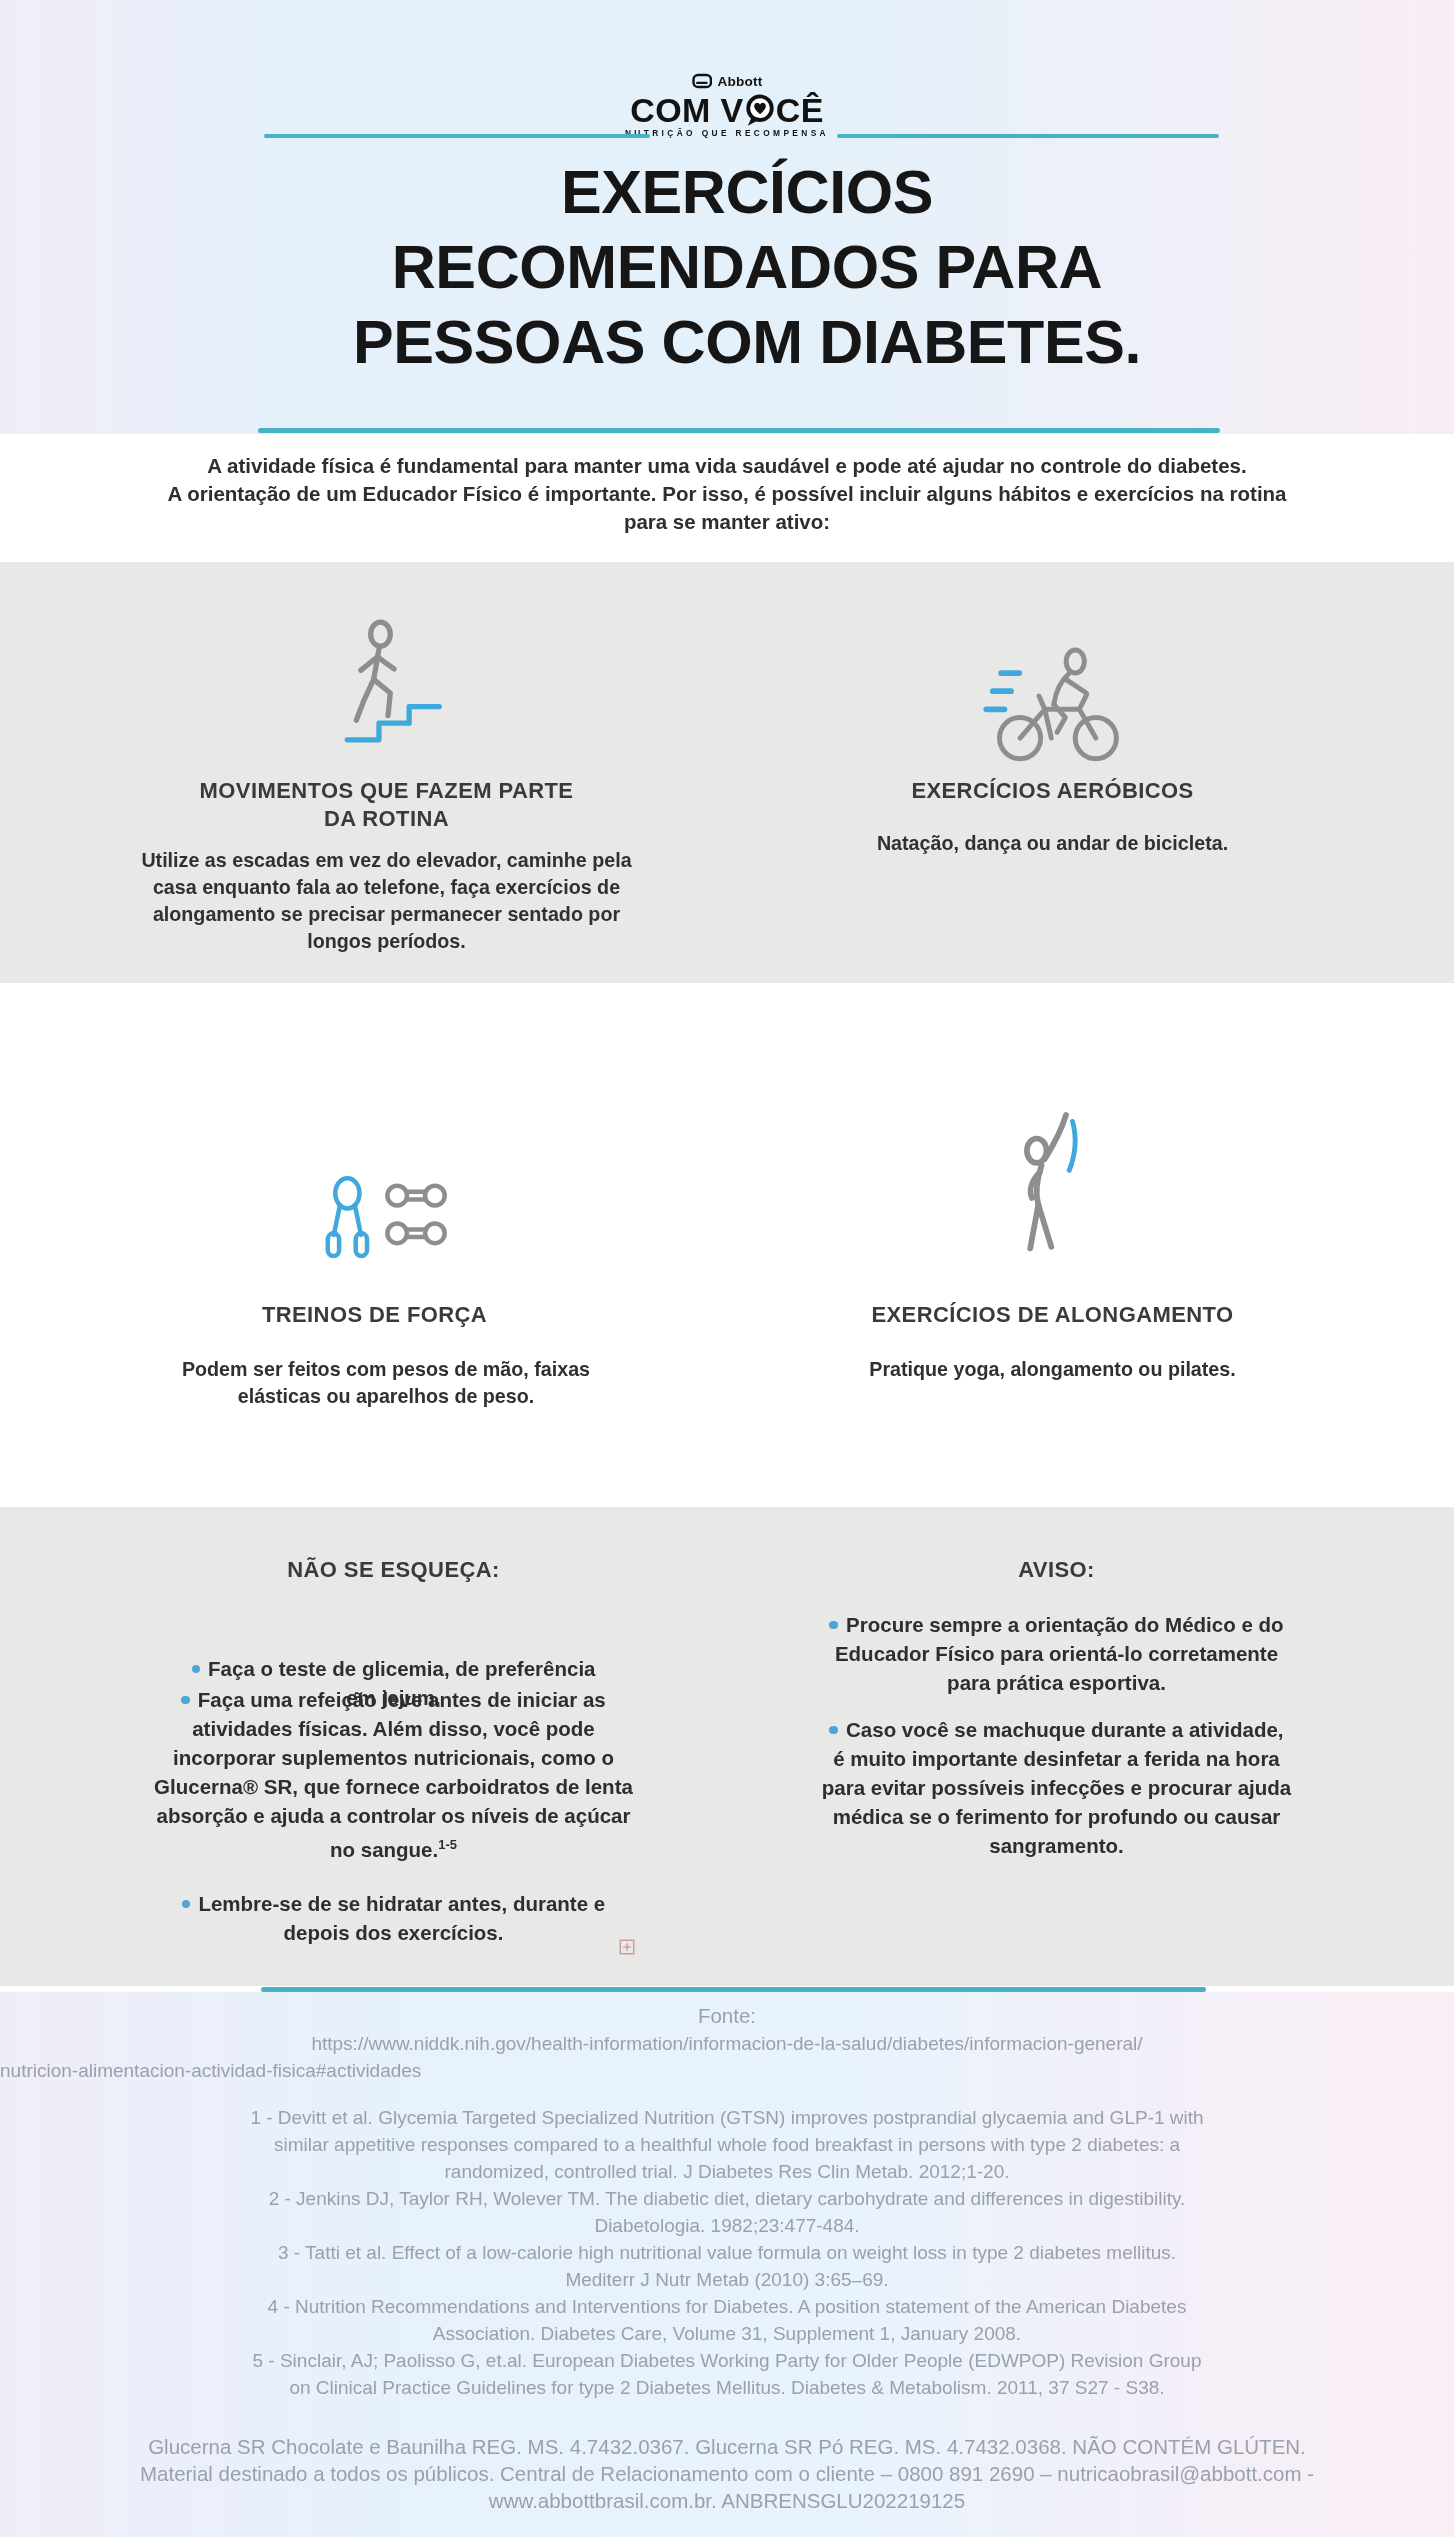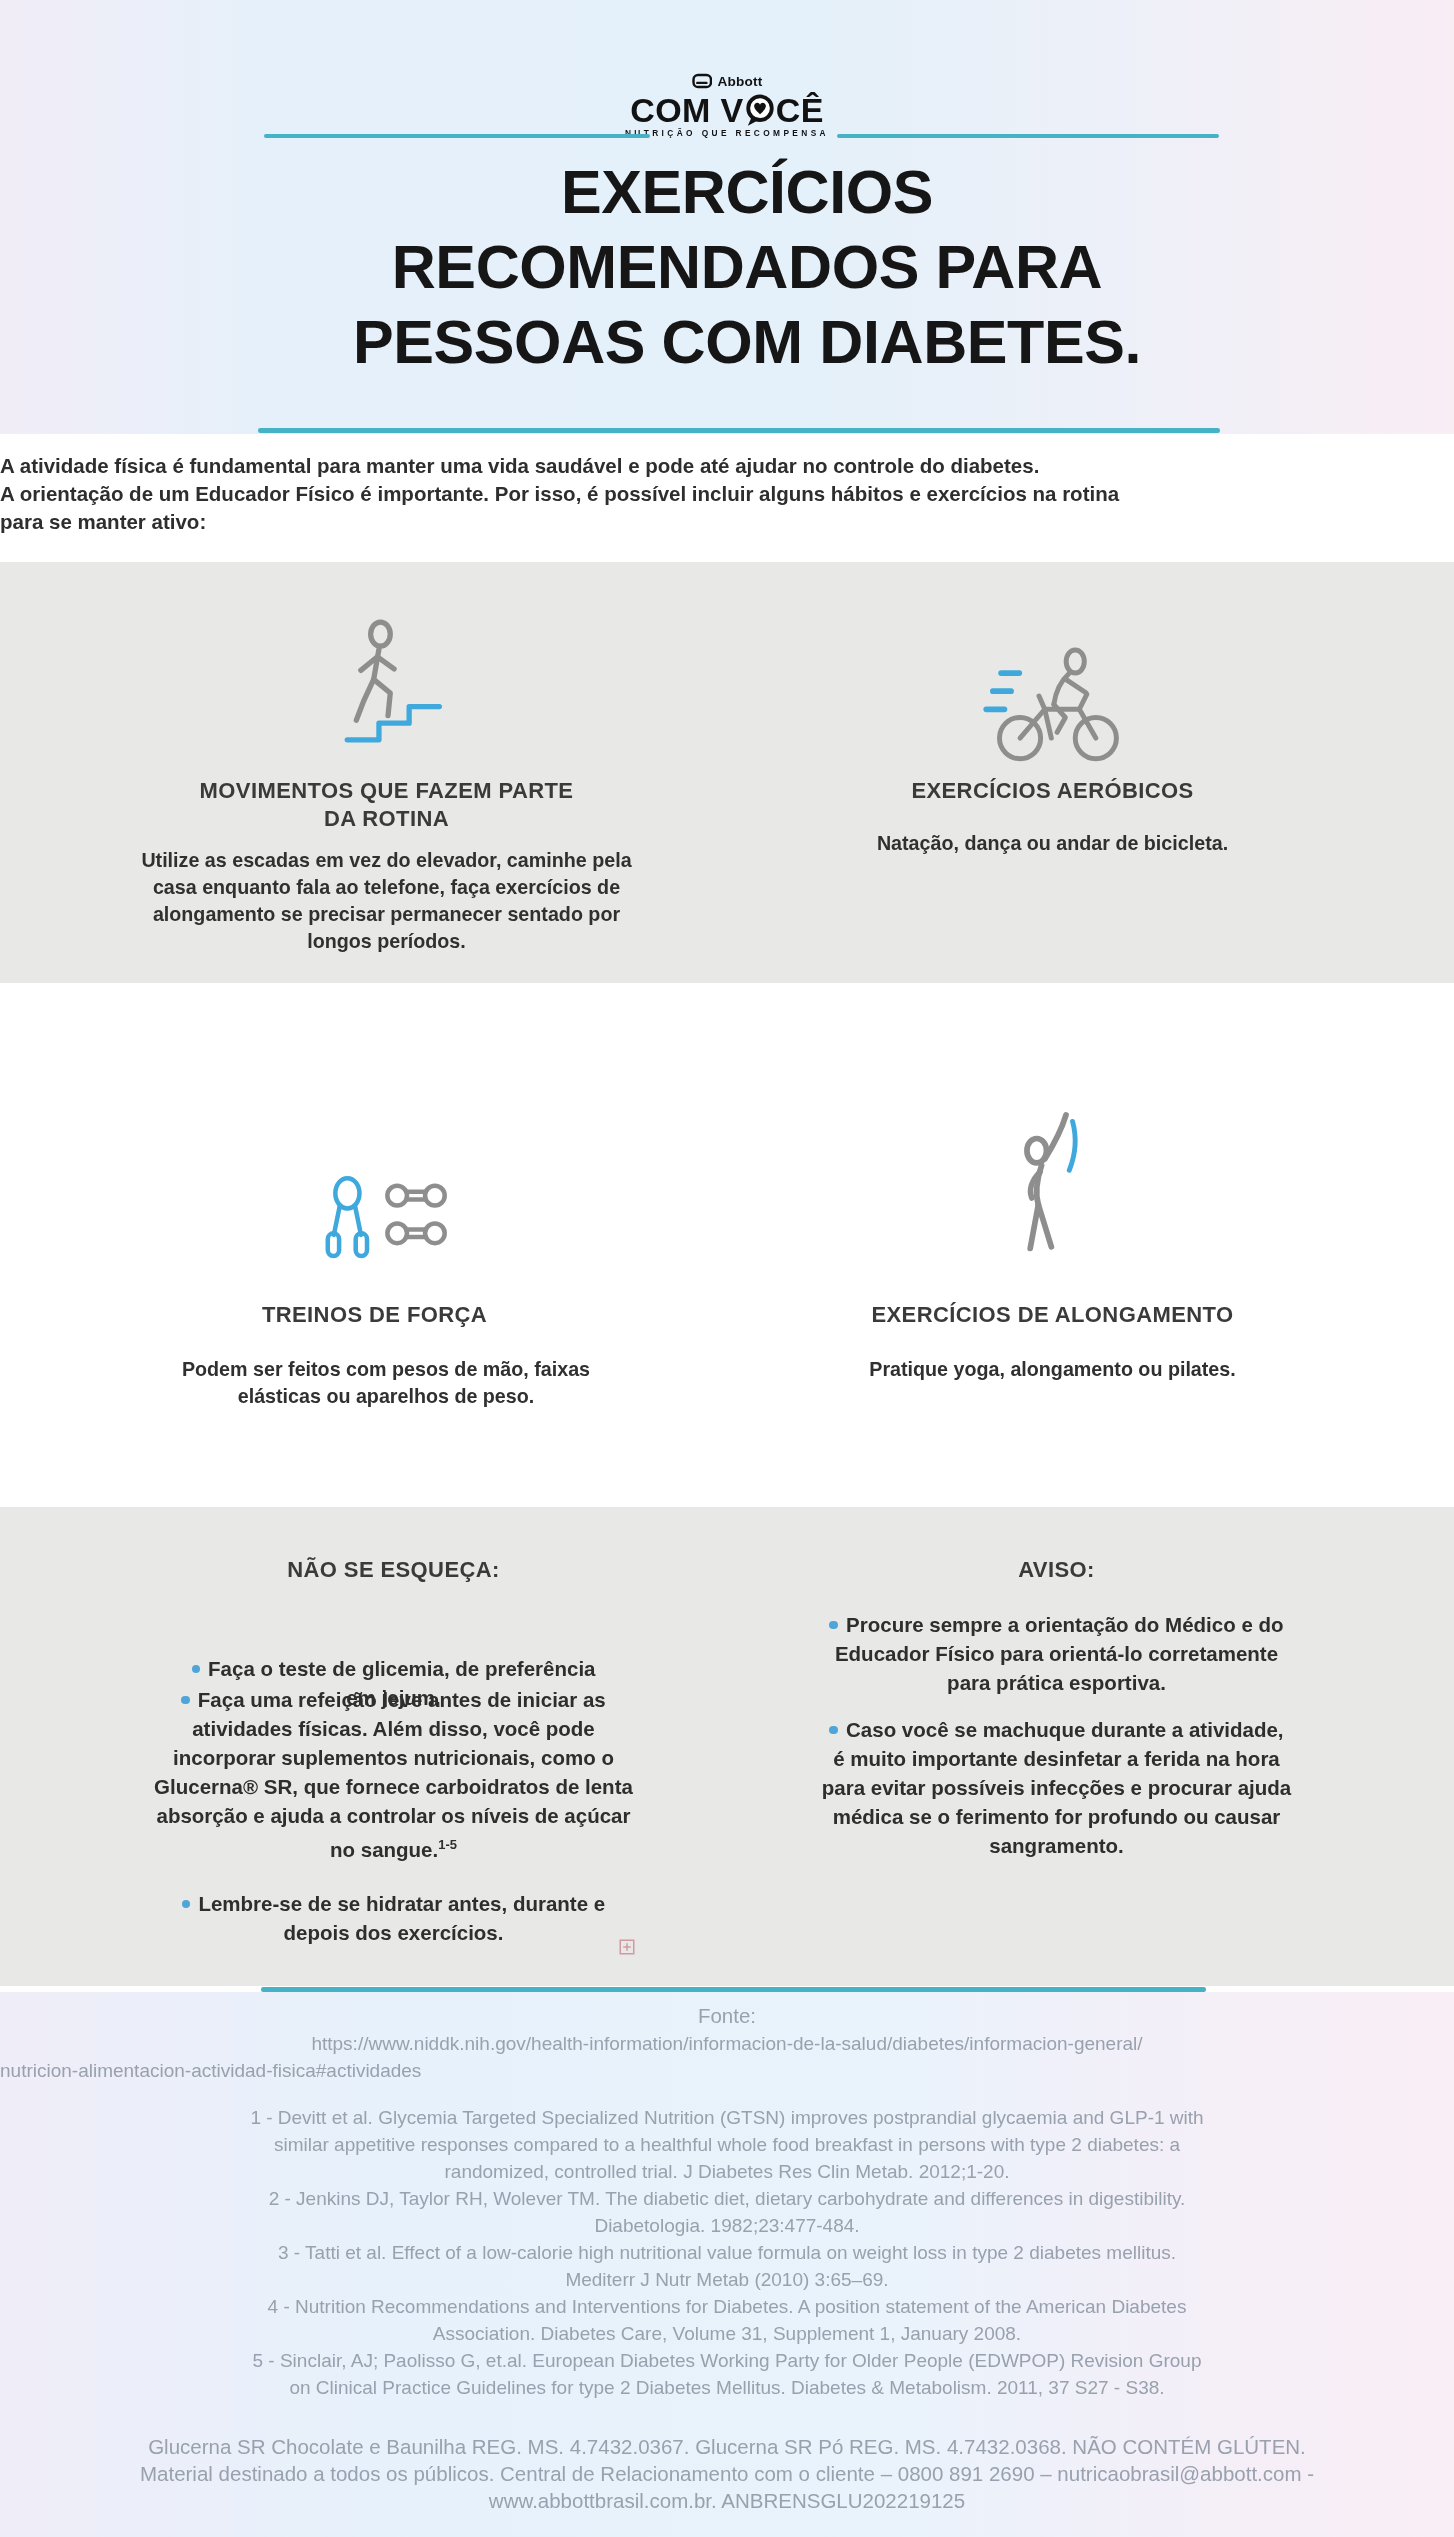--- a/index.html
+++ b/index.html
@@ -35,21 +35,21 @@
   .flank-right{left:837px;width:382px;}
   .main-title{
     position:absolute;top:155px;left:0;width:100%;text-align:center;
     font-size:61px;line-height:75px;font-weight:800;color:#161616;letter-spacing:-0.4px;margin-left:20px;
   }
   .divider{position:absolute;height:5.3px;background:var(--teal);border-radius:2.3px;}
   .divider-top{top:428px;left:258px;width:962px;}
   .divider-bottom{top:1987px;left:261px;width:945px;}
   
   .intro{
-    position:absolute;top:452px;left:0;width:100%;
+    position:absolute;top:452px;left:0;width:100%;text-align:center;
     font-size:20.5px;line-height:28px;font-weight:700;color:var(--dark-text);
   }
   
   .band1{position:absolute;top:562px;left:0;width:1454px;height:421px;background:var(--section-gray);}
   .band3{position:absolute;top:1507px;left:0;width:1454px;height:479px;background:var(--section-gray);}
   
   .icon-box{position:absolute;display:flex;justify-content:center;align-items:flex-end;}
   .card-heading{position:absolute;text-align:center;font-size:22px;line-height:28px;font-weight:800;letter-spacing:0.4px;color:var(--heading-text);}
   .card-body{position:absolute;text-align:center;font-size:19.7px;line-height:27px;font-weight:600;color:#303030;}
   #card1-icon{top:611px;left:61px;width:651px;height:156px;}

